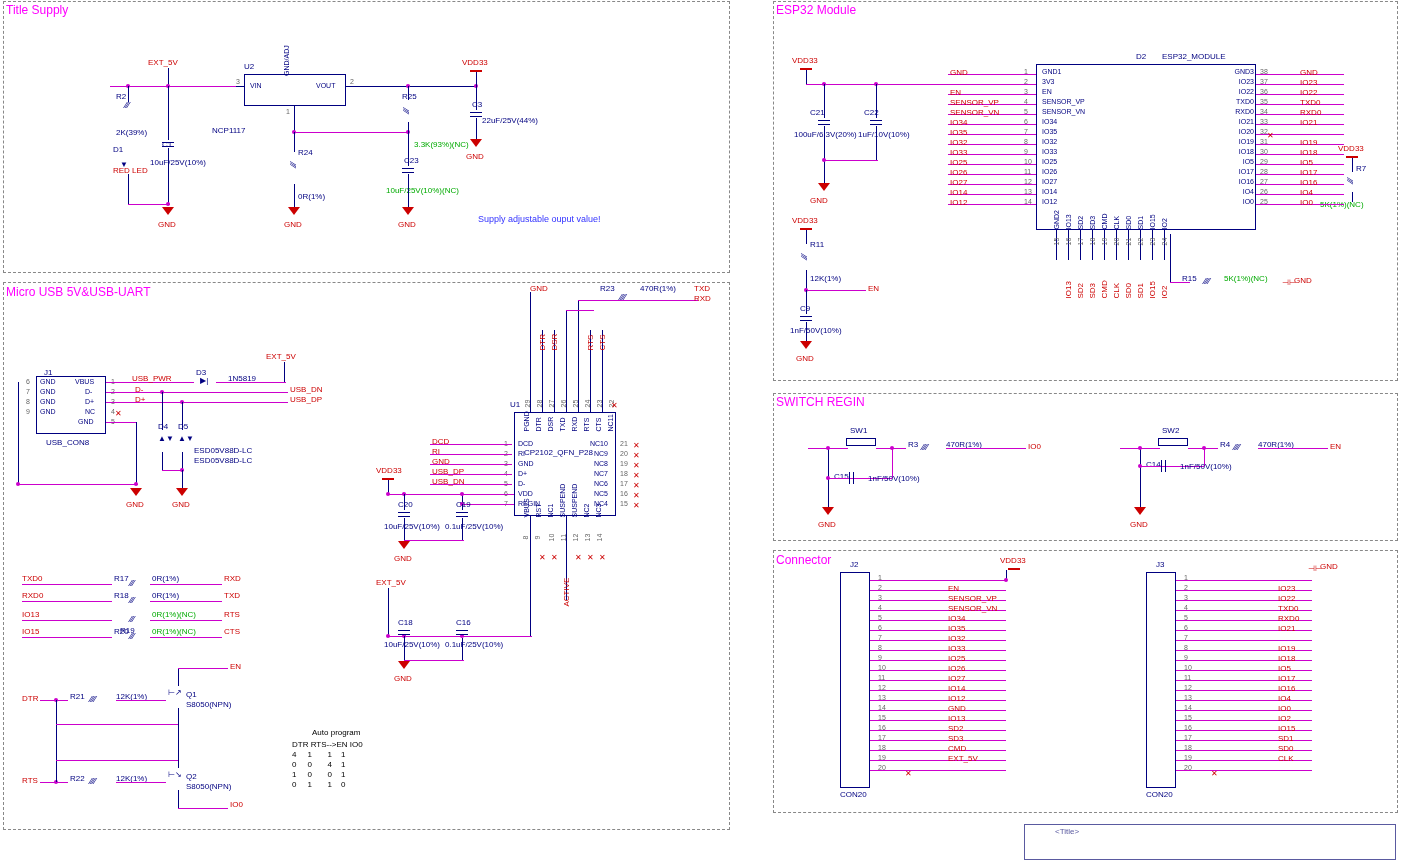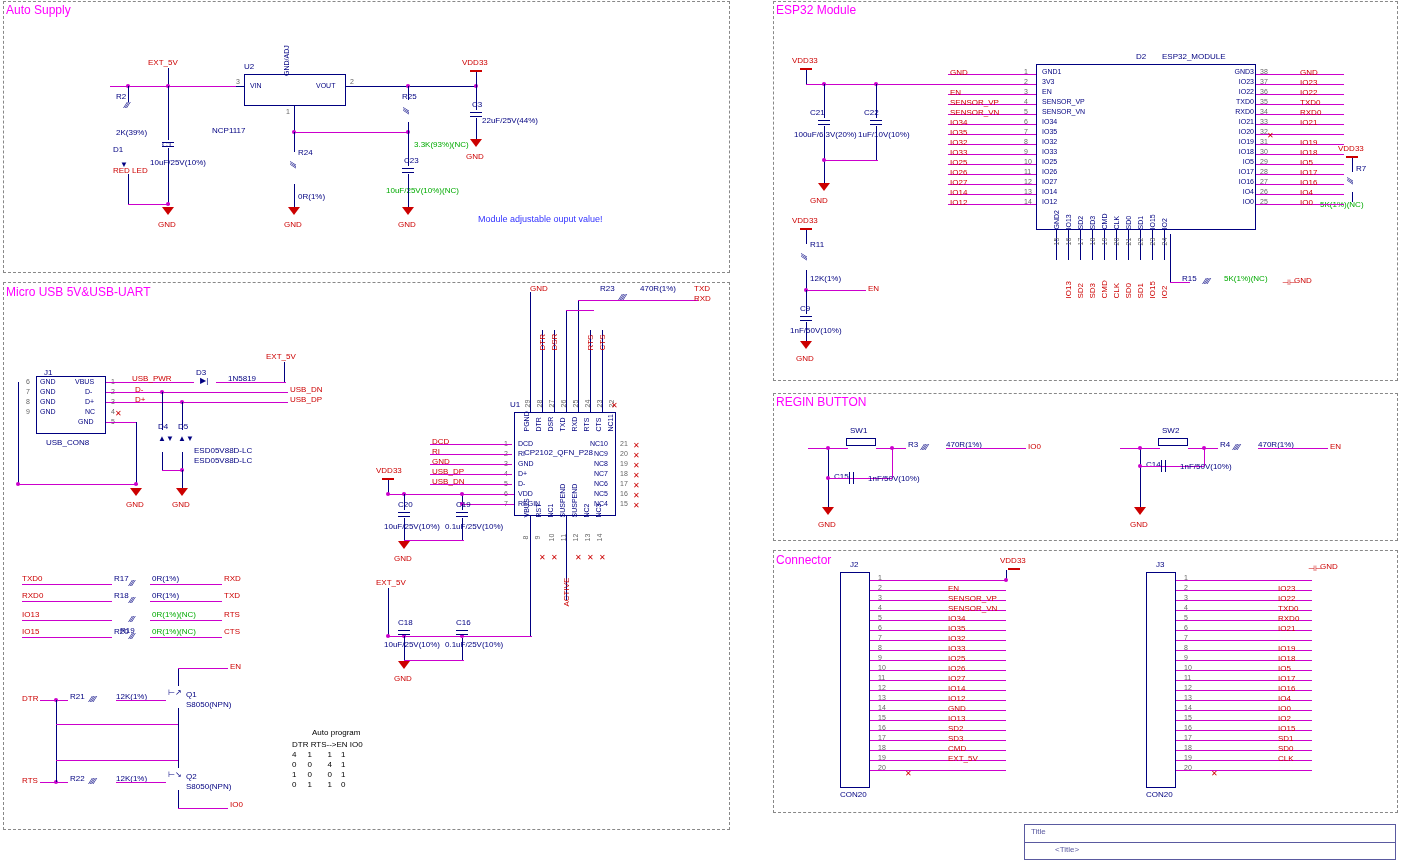--- a/index.html
+++ b/index.html
@@ -26,21 +26,21 @@
   .x-mark { position: absolute; color: #cc0000; font-size: 8px; transform: translate(-3px,-3px); }
   .titleblock { position: absolute; border: 1px solid #5a5aa0; font-size: 8px; color: #5a5aa0; }
   .pad-rect-v { position: absolute; background:#fff; border:1px solid #000080;}
   .cap-sym { position:absolute; }
   .cap-sym div {position:absolute;}
 </style>
 </head>
 <body>
 
 <div class="sheet" style="left:3px;top:1px;width:727px;height:272px;"></div>
-<div class="section-title" style="left:6px;top:3px;">Auto Supply</div>
+<div class="section-title" style="left:6px;top:3px;">Title Supply</div>
 
 <div class="net-label" style="left:148px;top:58px;">EXT_5V</div>
 <div class="wire-v" style="left:168px;top:68px;height:18px;"></div>
 <div class="bus-h" style="left:110px;top:86px;width:128px;"></div>
 <div class="junction" style="left:168px;top:86px;"></div>
 <div class="junction" style="left:128px;top:86px;"></div>
 
 <div class="ref-label" style="left:116px;top:92px;">R2</div>
 <div class="resistor-h" style="left:125px;top:100px;">⁄⁄⁄</div>
 <div class="val-label" style="left:116px;top:128px;">2K(39%)</div>
@@ -116,21 +116,21 @@
 <div class="val-label" style="left:482px;top:116px;">22uF/25V(44%)</div>
 <div class="wire-v" style="left:476px;top:86px;height:24px;"></div>
 <div class="wire-v" style="left:476px;top:118px;height:22px;"></div>
 <div class="gnd" style="left:470px;top:139px;"></div>
 <div class="gnd-txt" style="left:466px;top:152px;">GND</div>
 
 <div class="net-label" style="left:462px;top:58px;">VDD33</div>
 <div class="vdd-bar" style="left:470px;top:70px;"></div>
 <div class="wire-v" style="left:476px;top:72px;height:14px;"></div>
 
-<div class="note-blue" style="left:478px;top:214px;">Module adjustable ouput value!</div>
+<div class="note-blue" style="left:478px;top:214px;">Supply adjustable ouput value!</div>
 
 <div class="sheet" style="left:3px;top:282px;width:727px;height:548px;"></div>
 <div class="section-title" style="left:6px;top:285px;">Micro USB  5V&amp;USB-UART</div>
 
 <div class="ref-label" style="left:44px;top:368px;">J1</div>
 <div class="chip-box" style="left:36px;top:376px;width:70px;height:58px;"></div>
 <div class="pin-name" style="left:40px;top:378px;">GND</div>
 <div class="pin-name" style="left:40px;top:388px;">GND</div>
 <div class="pin-name" style="left:40px;top:398px;">GND</div>
 <div class="pin-name" style="left:40px;top:408px;">GND</div>
@@ -510,21 +510,21 @@
 
 <div class="net-label" style="left:1338px;top:144px;">VDD33</div>
 <div class="vdd-bar" style="left:1346px;top:156px;"></div>
 <div class="wire-v" style="left:1352px;top:158px;height:14px;"></div>
 <div class="ref-label" style="left:1356px;top:164px;">R7</div>
 <div class="resistor-h" style="left:1348px;top:176px;transform:rotate(90deg);">⁄⁄⁄</div>
 <div class="nc-label" style="left:1320px;top:200px;">5K(1%)(NC)</div>
 <div class="wire-v" style="left:1352px;top:192px;height:10px;"></div>
 
 <div class="sheet" style="left:773px;top:393px;width:625px;height:148px;"></div>
-<div class="section-title" style="left:776px;top:395px;">REGIN BUTTON</div>
+<div class="section-title" style="left:776px;top:395px;">SWITCH REGIN</div>
 
 <div class="ref-label" style="left:850px;top:426px;">SW1</div>
 <div style="position:absolute;left:846px;top:438px;color:#000080;border:1px solid #000080;width:30px;height:8px;"></div>
 <div class="bus-h" style="left:808px;top:448px;width:40px;"></div>
 <div class="bus-h" style="left:876px;top:448px;width:30px;"></div>
 <div class="ref-label" style="left:908px;top:440px;">R3</div>
 <div class="resistor-h" style="left:922px;top:442px;">⁄⁄⁄⁄</div>
 <div class="val-label" style="left:946px;top:440px;">470R(1%)</div>
 <div class="bus-h" style="left:946px;top:448px;width:80px;"></div>
 <div class="net-label" style="left:1028px;top:442px;">IO0</div>
@@ -581,23 +581,20 @@
 <div class="ref-label" style="left:1156px;top:560px;">J3</div>
 <div class="pad-rect-v" style="left:1146px;top:572px;width:30px;height:216px;"></div>
 <div class="val-label" style="left:1146px;top:790px;">CON20</div>
 <div class="gnd-txt" style="left:1320px;top:562px;">GND</div>
 <div style="position:absolute;left:1308px;top:564px;color:#c00;">⊣⊢</div>
 
 <div class="x-mark" style="left:908px;top:772px;">✕</div>
 <div class="x-mark" style="left:1214px;top:772px;">✕</div>
 
 <div class="titleblock" style="left:1024px;top:824px;width:372px;height:36px;">
-  <div style="border-bottom:1px solid #5a5aa0;height:18px;padding:2px 6px;">
-    <span>Title</span>
-  </div>
   <div style="padding:2px 30px;">
     <span>&lt;Title&gt;</span>
   </div>
 </div>
 
 <div class="bus-h" style="left:948px;top:74px;width:88px;"></div>
 <div class="net-label" style="left:950px;top:68px;">GND</div>
 <div class="pin-num" style="left:1024px;top:68px;">1</div>
 <div class="pin-name" style="left:1042px;top:68px;">GND1</div>
 <div class="bus-h" style="left:948px;top:84px;width:88px;"></div>

